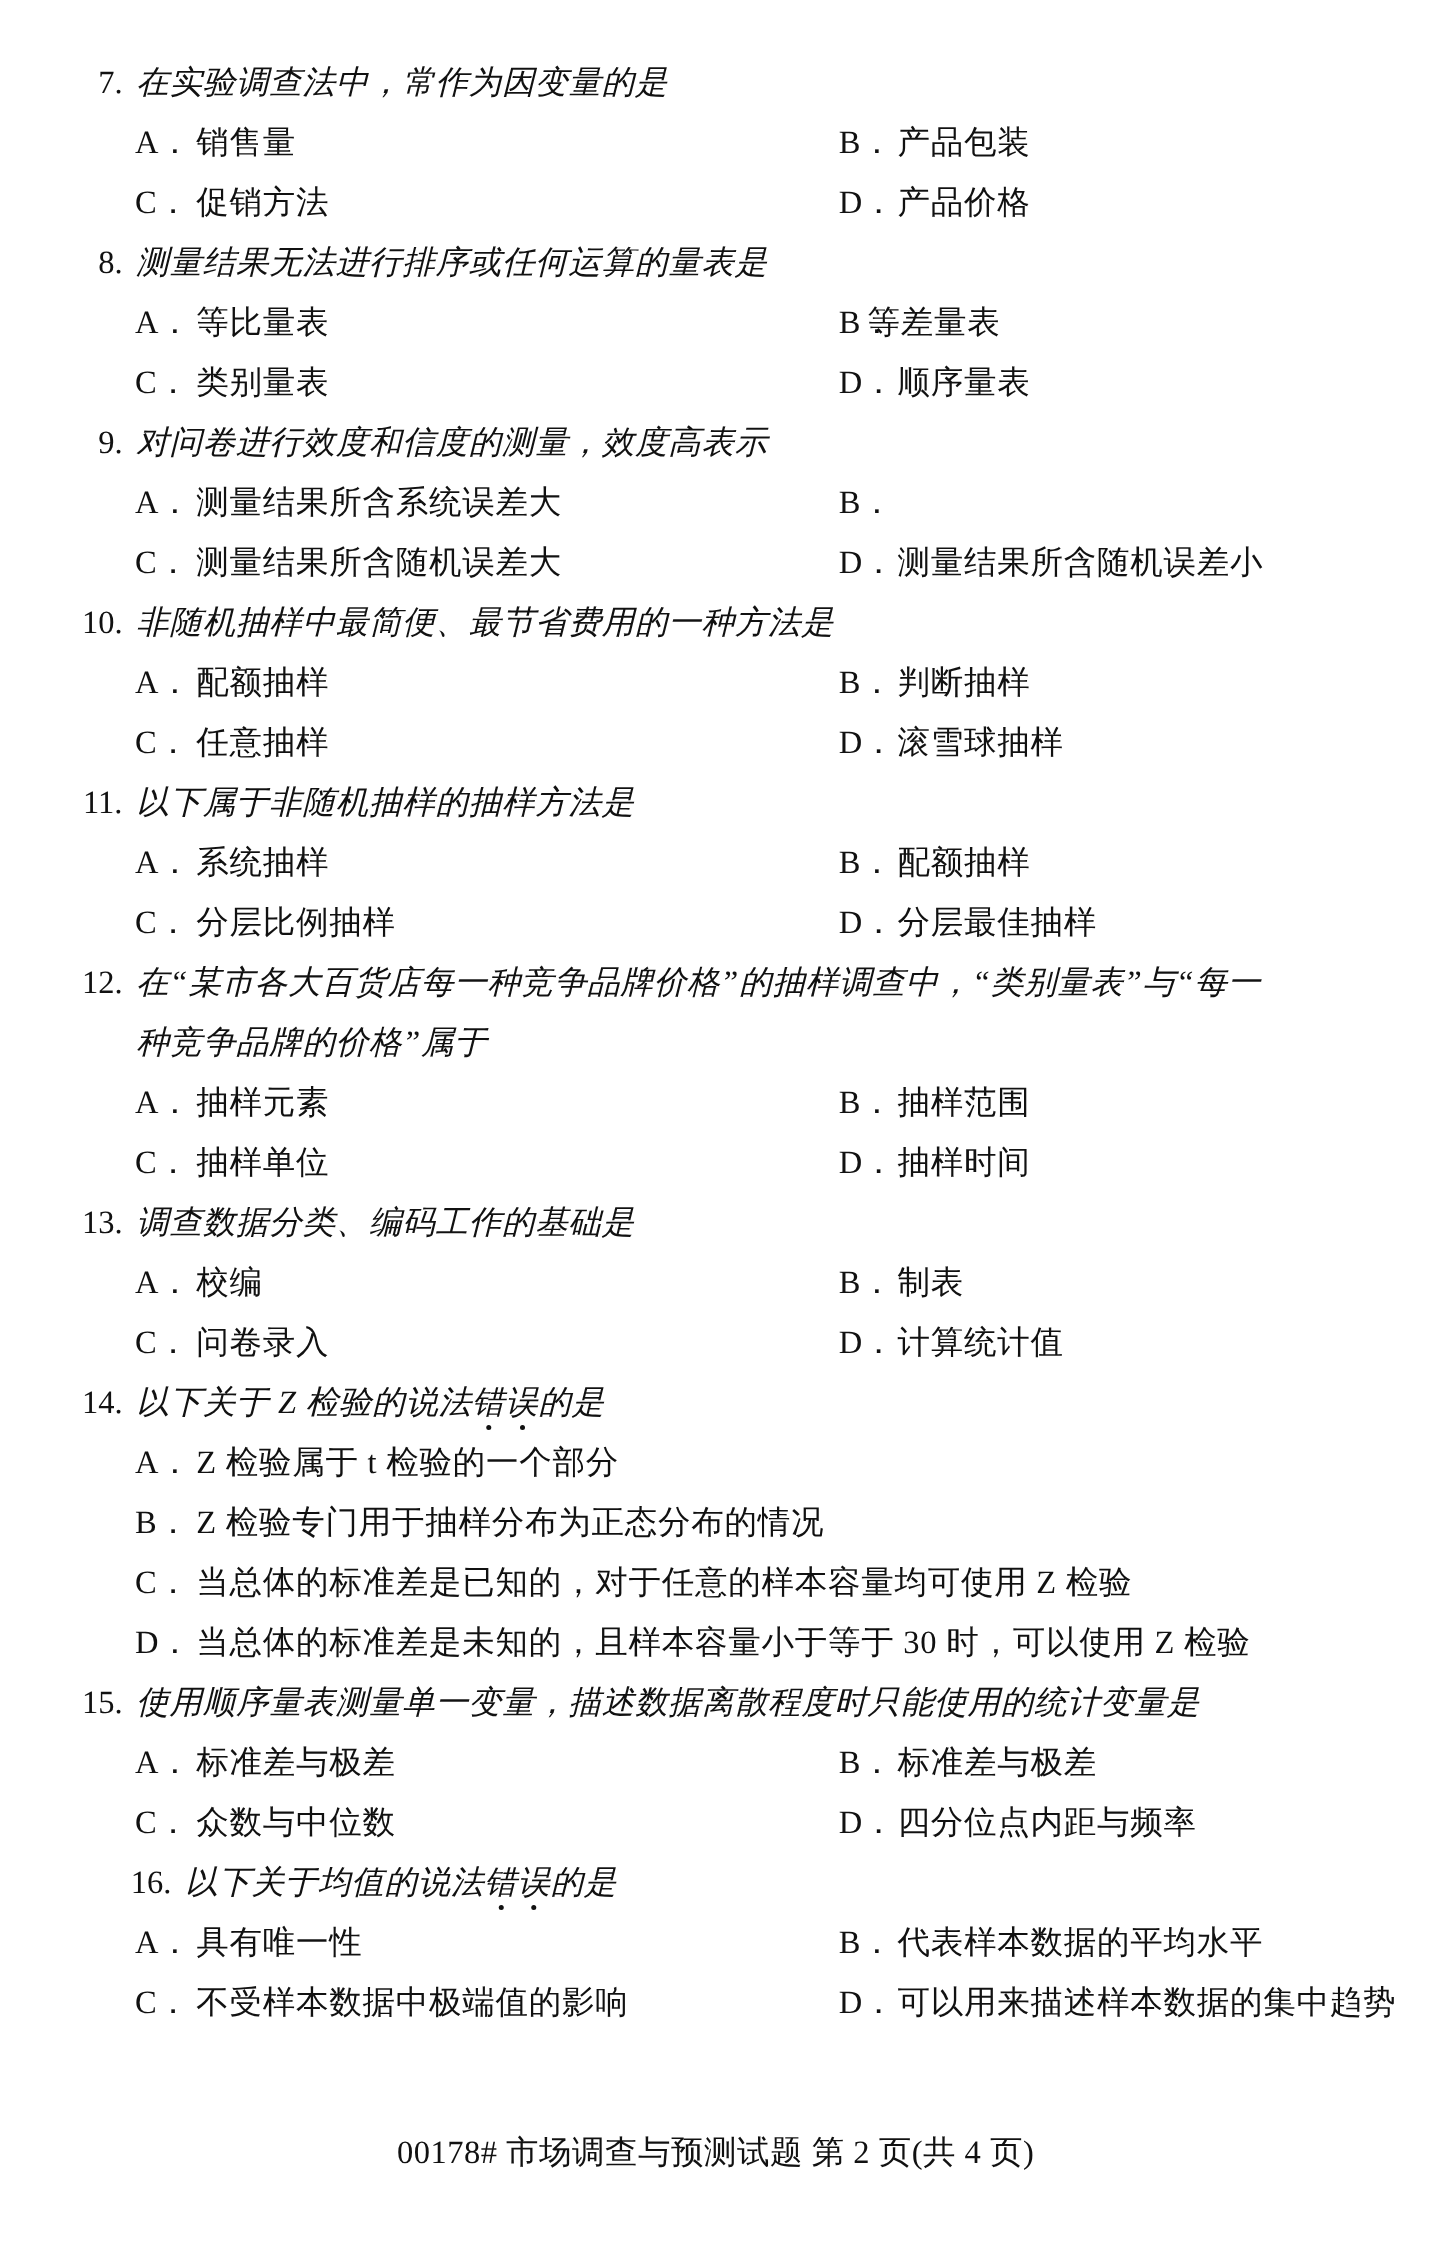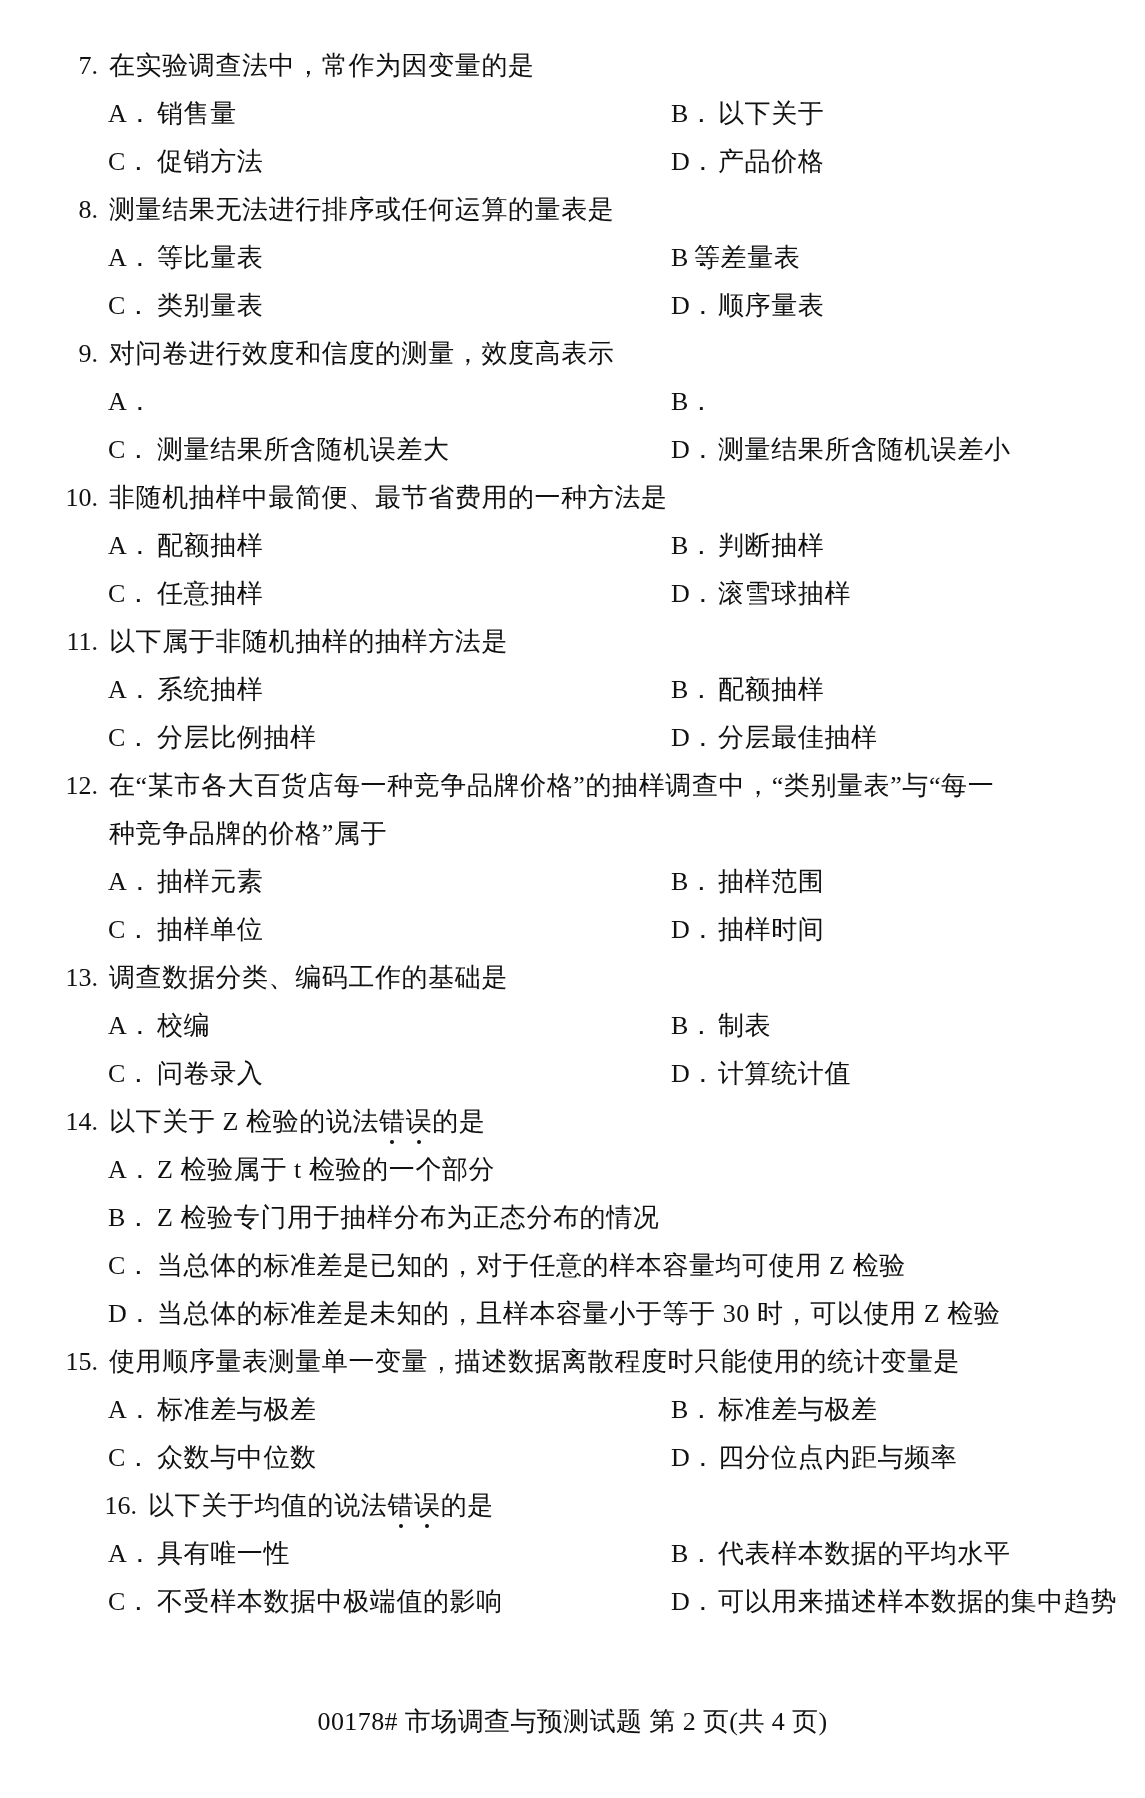--- a/index.html
+++ b/index.html
@@ -9,21 +9,21 @@
     color: #111111;
   }
   .line {
     position: absolute; height: 48px; line-height: 48px;
     font-size: 26px; white-space: nowrap;
   }
   .qnum {
     position: absolute; width: 52px; text-align: right; left: 46px;
     font-size: 26px;
   }
-  .qtext { position: absolute; left: 109px; letter-spacing: 0.6px; }
+  .qtext { position: absolute; left: 109px; letter-spacing: 0.6px; font-style: italic; }
   .opt-label { position: absolute; font-size: 26px; }
   .opt-text { position: absolute; letter-spacing: 0.6px; text-align: right; }
   .emph { position: relative; }
   .emph::after {
     content: ""; position: absolute; left: 50%; bottom: -8px;
     width: 4px; height: 4px; margin-left: -2px; border-radius: 50%; background: #111;
   }
   .footer {
     position: absolute; top: 1700px; left: 0; width: 1145px; text-align: center;
     font-size: 26px; line-height: 44px; letter-spacing: 0.4px;
@@ -33,21 +33,21 @@
 <body>
 
 <div class="line" style="top:42px;left:0;width:1145px;">
   <span class="qnum">7.</span>
   <span class="qtext">在实验调查法中，常作为因变量的是</span>
 </div>
 <div class="line" style="top:90px;left:0;width:1145px;">
   <span class="opt-label" style="left:108px">A．</span>
   <span class="opt-text" style="left:157px">销售量</span>
   <span class="opt-label" style="left:671px">B．</span>
-  <span class="opt-text" style="left:718px">以下关于</span>
+  <span class="opt-text" style="left:718px">产品包装</span>
 </div>
 <div class="line" style="top:138px;left:0;width:1145px;">
   <span class="opt-label" style="left:108px">C．</span>
   <span class="opt-text" style="left:157px">促销方法</span>
   <span class="opt-label" style="left:671px">D．</span>
   <span class="opt-text" style="left:718px">产品价格</span>
 </div>
 
 <div class="line" style="top:186px;left:0;width:1145px;">
   <span class="qnum">8.</span>
@@ -65,20 +65,21 @@
   <span class="opt-label" style="left:671px">D．</span>
   <span class="opt-text" style="left:718px">顺序量表</span>
 </div>
 
 <div class="line" style="top:330px;left:0;width:1145px;">
   <span class="qnum">9.</span>
   <span class="qtext">对问卷进行效度和信度的测量，效度高表示</span>
 </div>
 <div class="line" style="top:378px;left:0;width:1145px;">
   <span class="opt-label" style="left:108px">A．</span>
+  <span class="opt-text" style="left:157px">测量结果所含系统误差大</span>
   <span class="opt-label" style="left:671px">B．</span>
 </div>
 <div class="line" style="top:426px;left:0;width:1145px;">
   <span class="opt-label" style="left:108px">C．</span>
   <span class="opt-text" style="left:157px">测量结果所含随机误差大</span>
   <span class="opt-label" style="left:671px">D．</span>
   <span class="opt-text" style="left:718px">测量结果所含随机误差小</span>
 </div>
 
 <div class="line" style="top:474px;left:0;width:1145px;">

